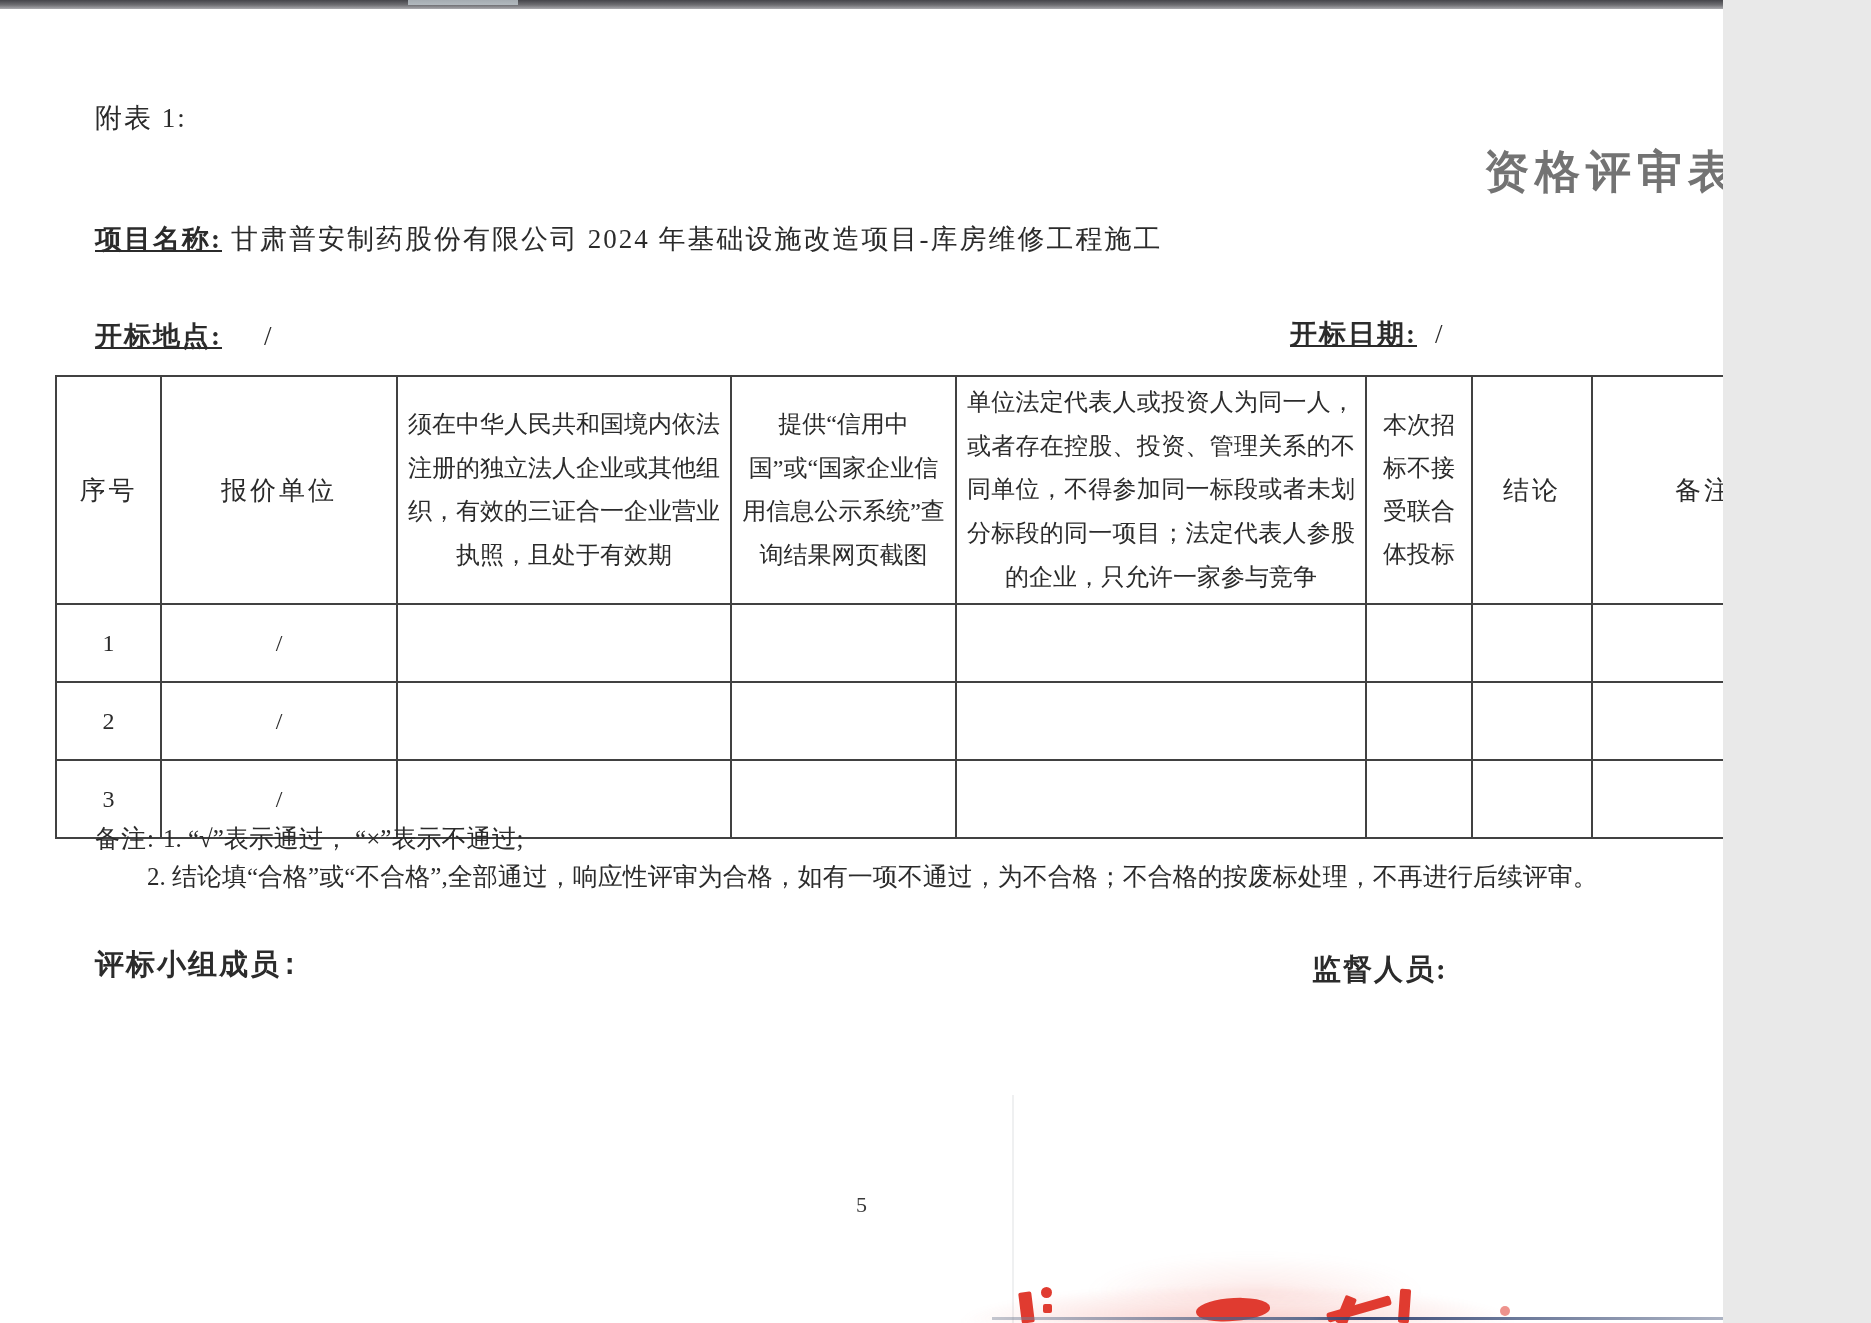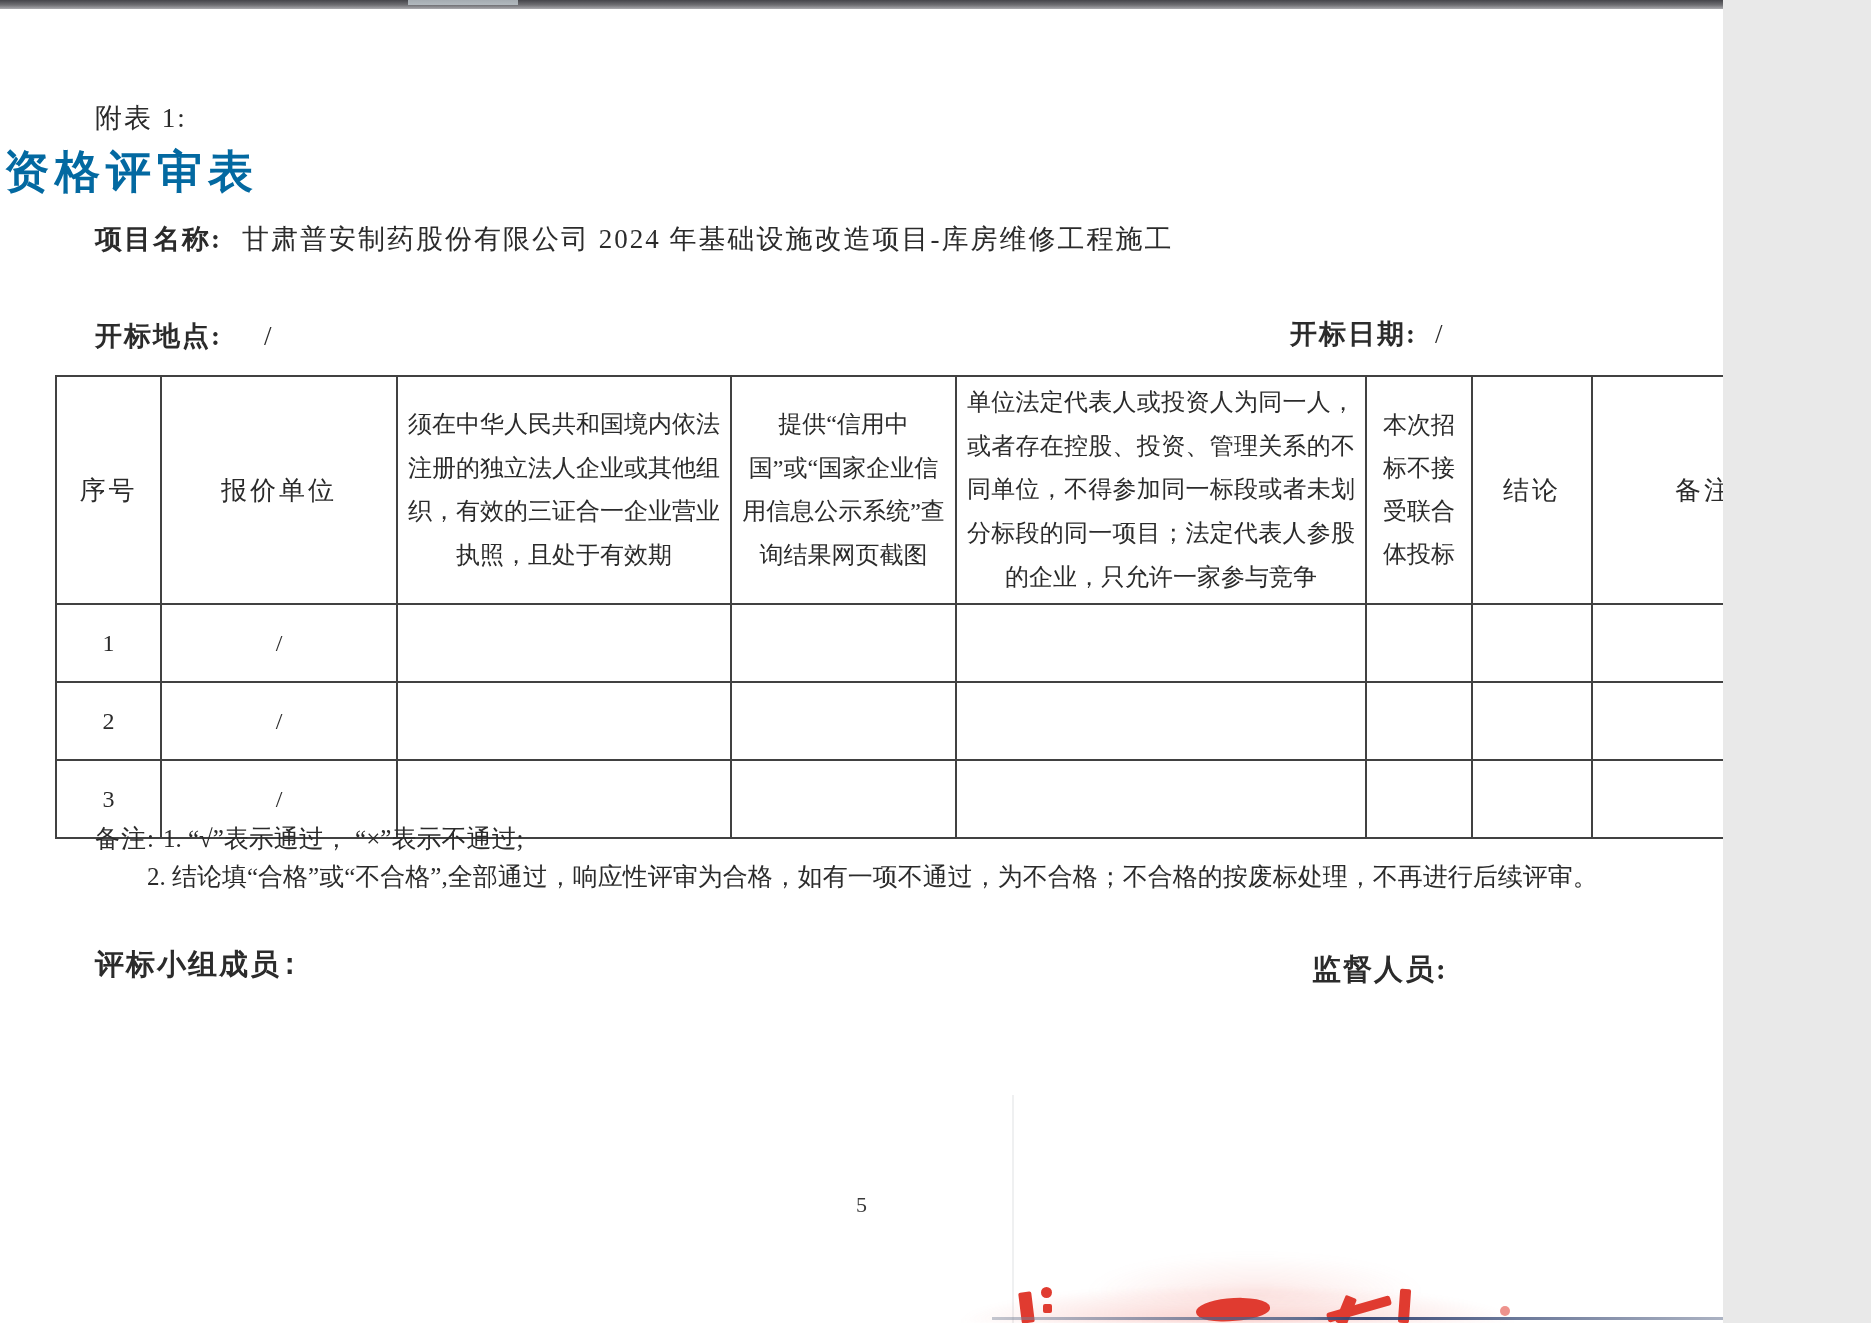--- a/index.html
+++ b/index.html
@@ -27,31 +27,31 @@
     width: 110px; height: 5px;
     background: #cfd8de; opacity: .7;
   }
 
   .attachment-label {
     position: absolute; left: 95px; top: 100px;
     font-size: 27px; letter-spacing: 2px;
   }
 
   .doc-title {
-    position: absolute; left: 4px; top: 142px; width: 100%;
-    text-align: left;
+    position: absolute; left: 16px; top: 142px; width: 100%;
+    text-align: right;
     font-size: 45px; font-weight: bold; letter-spacing: 6px;
-    color: #0369a1;
+    color: #737373;
   }
 
   .field-line { position: absolute; font-size: 27px; white-space: nowrap; }
-  .field-line .lbl { font-weight: bold; letter-spacing: 2px; }
+  .field-line .lbl { font-weight: bold; letter-spacing: 2px; text-decoration: underline; }
   .field-line .val { font-weight: normal; letter-spacing: 2px; }
   .project-line { left: 95px; top: 221px; }
-  .project-line .val { margin-left: 20px; }
+  .project-line .val { margin-left: 9px; }
   .location-line { left: 95px; top: 318px; }
   .location-line .val { margin-left: 42px; }
   .date-line { left: 1290px; top: 316px; }
   .date-line .val { margin-left: 18px; }
 
   table.qual-table {
     position: absolute; left: 55px; top: 375px;
     width: 1762px;
     border-collapse: collapse; table-layout: fixed;
   }

